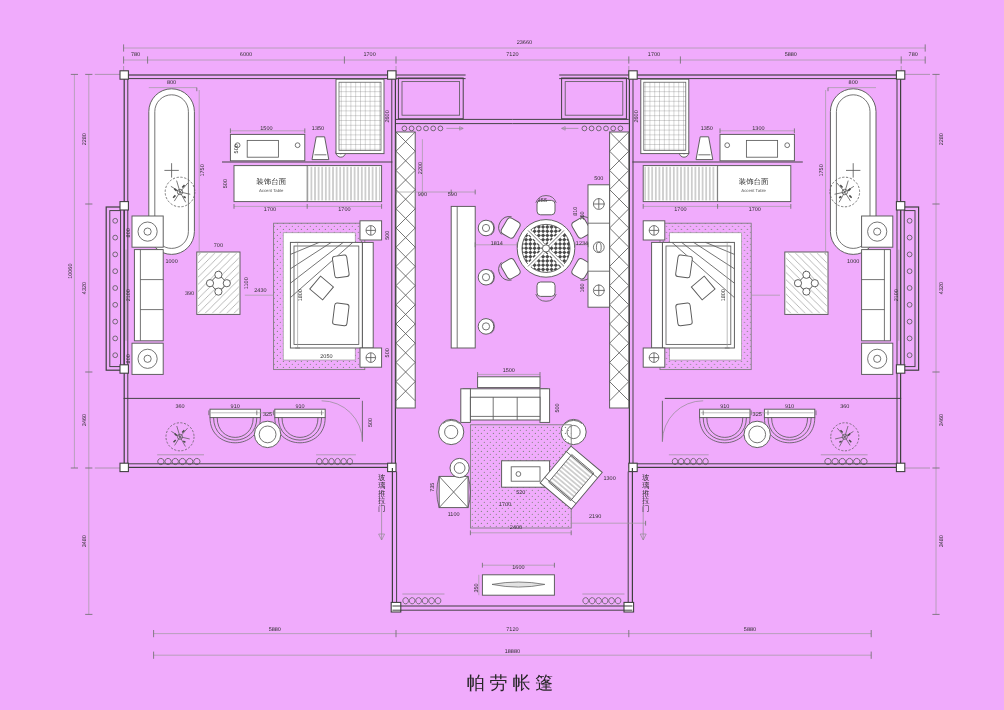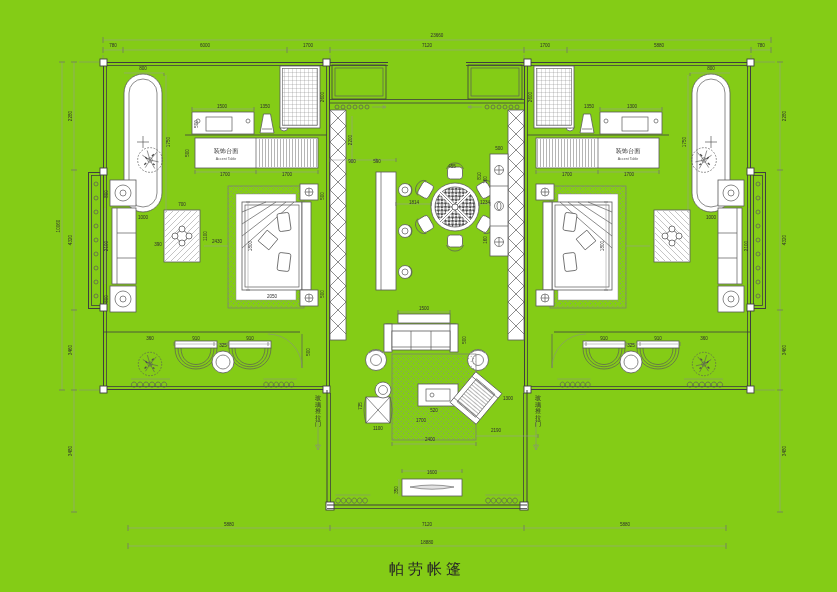--- a/index.html
+++ b/index.html
@@ -1,16 +1,16 @@
 <!DOCTYPE html>
 <html><head>
 <meta charset="utf-8">
 <style>
   html,body{margin:0;padding:0;background:#f6f6f4;}
-  #stage{position:relative;width:837px;height:592px;background:#84cc16;overflow:hidden;
+  #stage{position:relative;width:837px;height:592px;background:#f0abfc;overflow:hidden;
          font-family:"Liberation Sans",sans-serif;}
   svg{display:block}
   .wall{fill:none;stroke:#3f3f3f;stroke-width:1;}
   .wall2{fill:none;stroke:#3f3f3f;stroke-width:.8;}
   .post{fill:#ffffff;stroke:#3f3f3f;stroke-width:.9;}
   .furn{fill:#ffffff;stroke:#5a5a5a;stroke-width:.8;}
   .furnl{fill:none;stroke:#5a5a5a;stroke-width:.7;}
   .lite{fill:none;stroke:#8a8a8a;stroke-width:.55;}
   .dimline{fill:none;stroke:#9a9a9a;stroke-width:.55;}
   .tick{fill:none;stroke:#6f6f6f;stroke-width:.7;}

